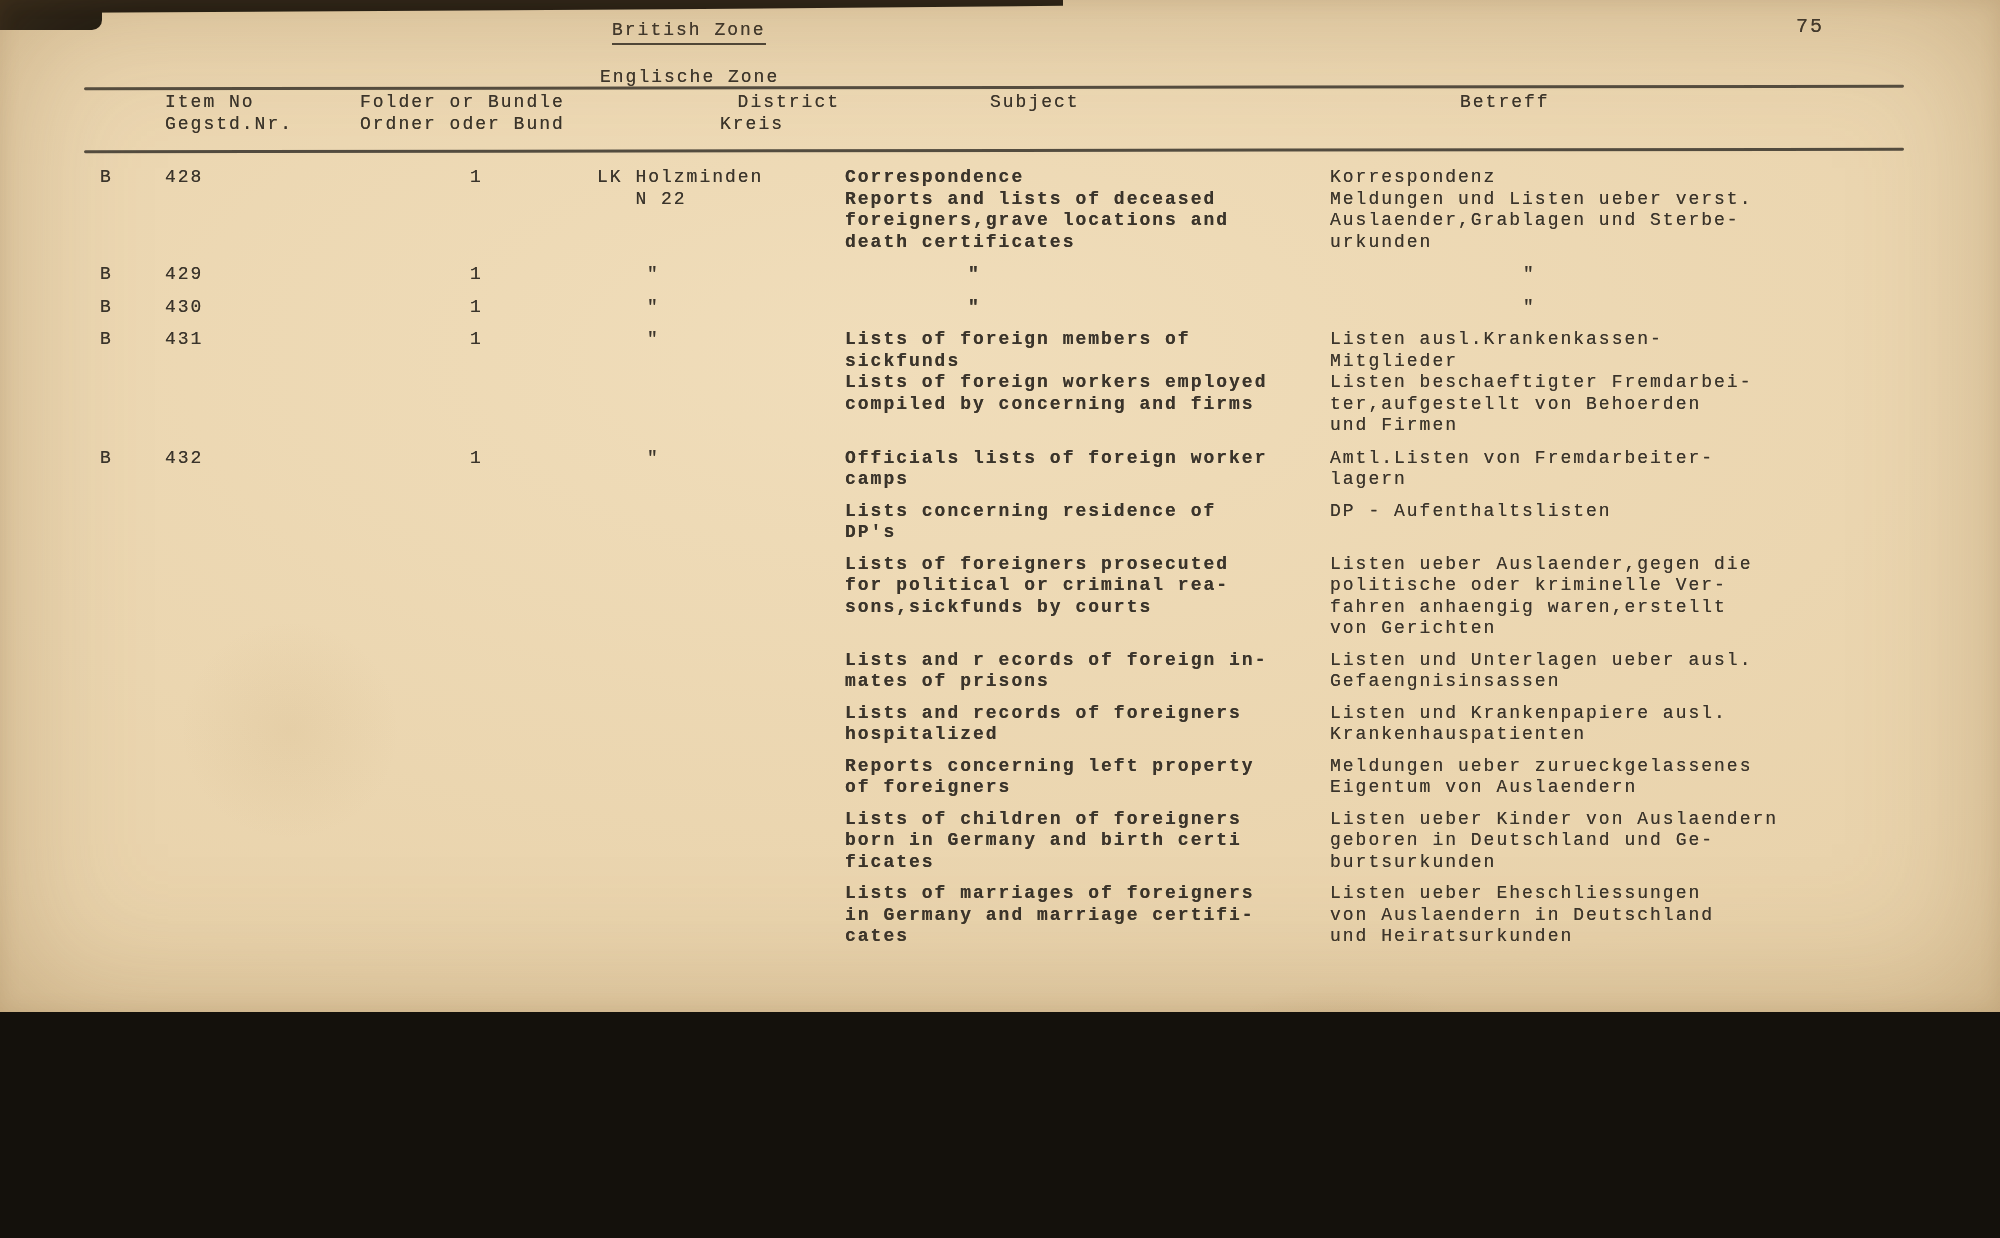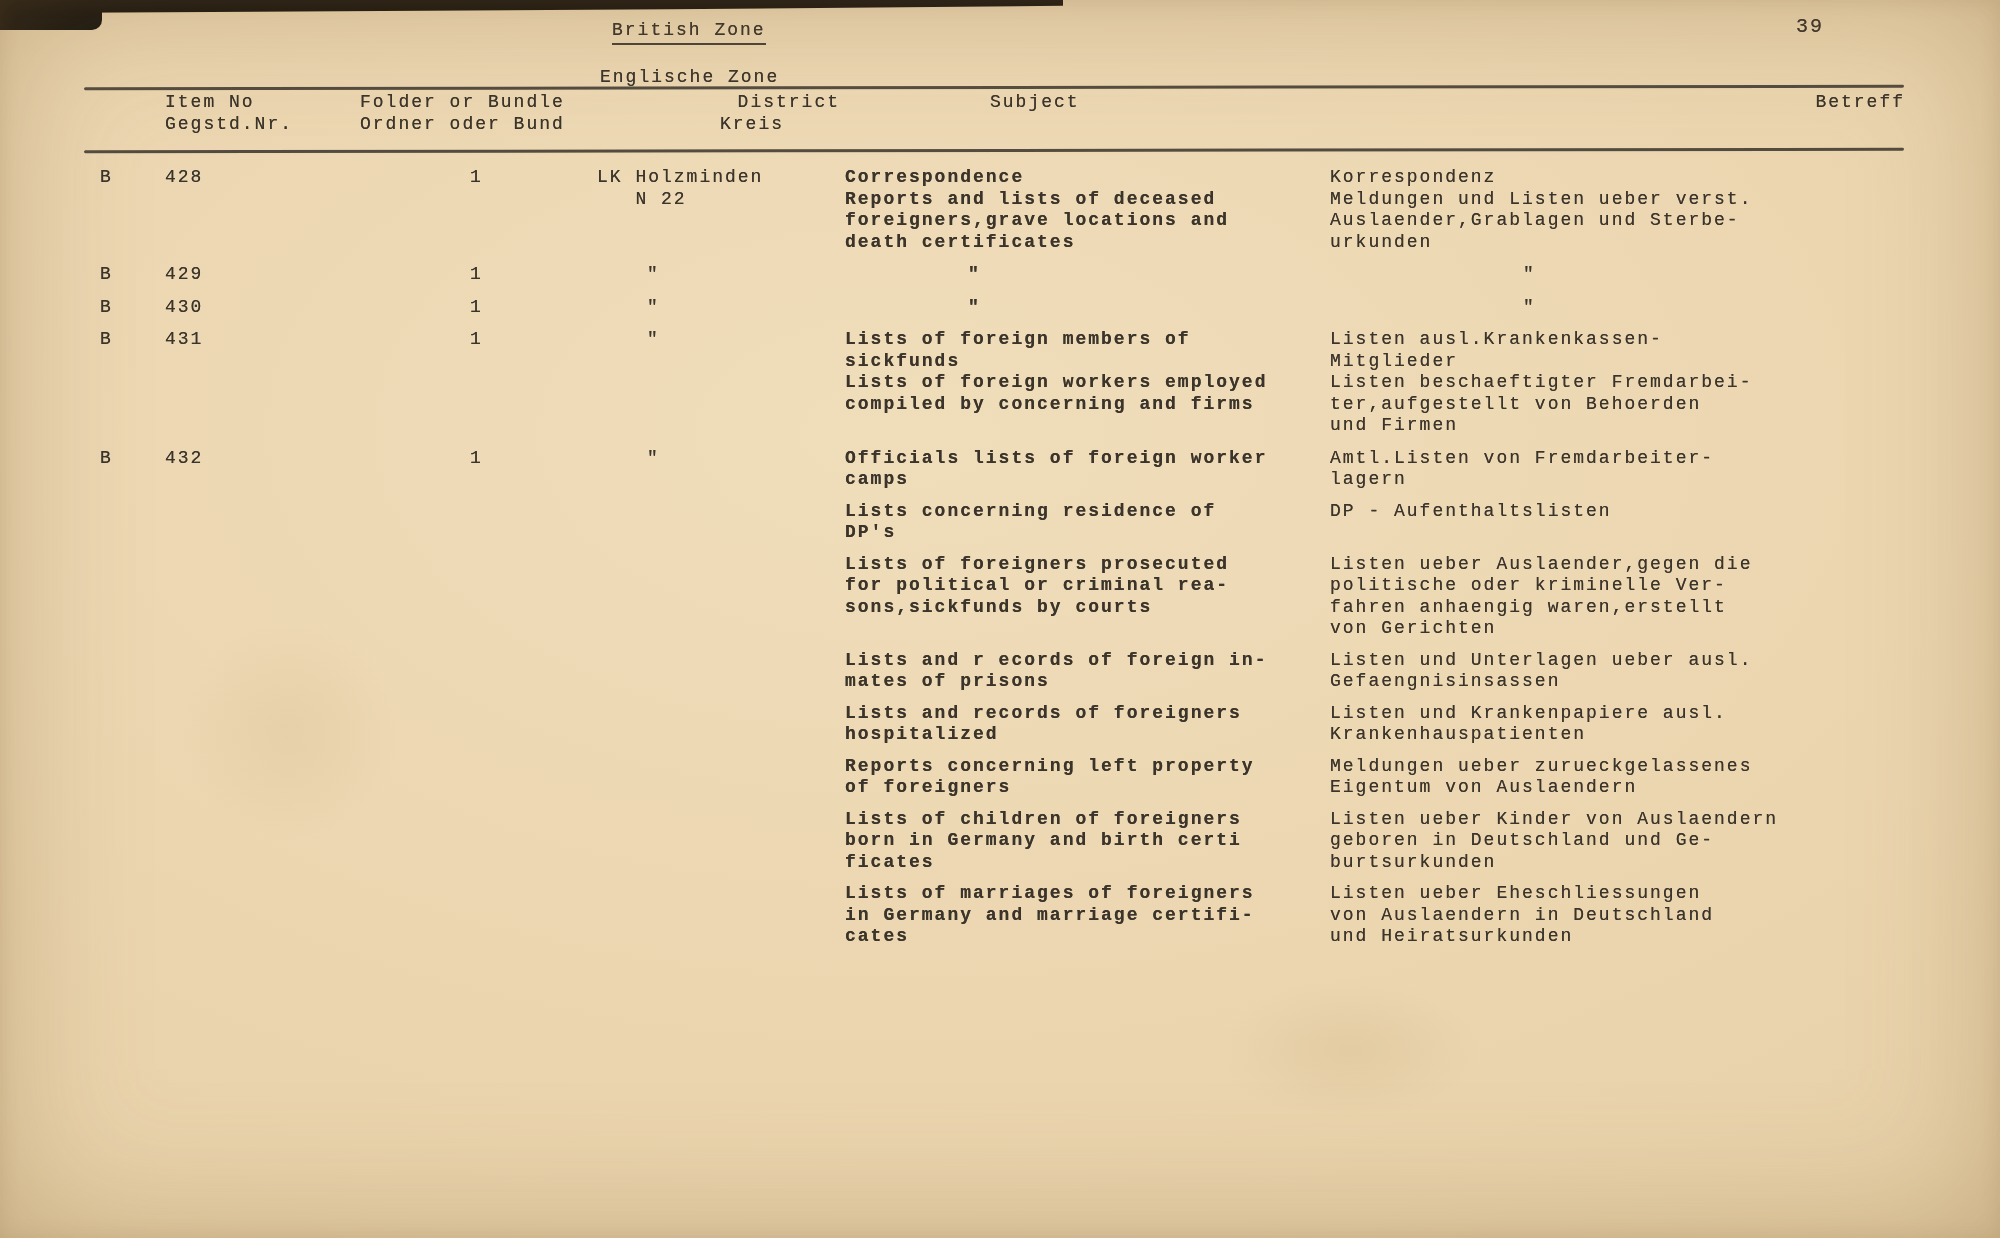--- a/index.html
+++ b/index.html
@@ -1,17 +1,17 @@
 <!DOCTYPE html>
 <html><head>
 <meta charset="utf-8">
 <style>
   html,body{margin:0;padding:0;background:#14110c;}
   .stage{
-    position:relative;width:2000px;height:1238px;overflow:hidden;
+    position:relative;width:2000px;height:1012px;overflow:hidden;
     background:radial-gradient(130% 120% at 45% 35%, #f0ddba 0%, #e9d3ac 55%, #ddc497 100%);
     font-family:"Liberation Mono","DejaVu Sans Mono",monospace;
     font-size:18px;letter-spacing:2px;line-height:21.5px;color:#3a342b;
     text-shadow:0 0 0.6px rgba(58,50,40,.75);
   }
   .vignette{position:absolute;inset:0;pointer-events:none;
     box-shadow:inset 0 0 140px rgba(135,100,55,.35), inset 0 0 20px rgba(120,90,50,.15);}
   .stain{position:absolute;border-radius:50%;pointer-events:none;}
   .stain1{left:1220px;top:980px;width:260px;height:140px;background:radial-gradient(closest-side,rgba(160,120,60,.10),rgba(160,120,60,0));}
   .stain2{left:180px;top:620px;width:220px;height:220px;background:radial-gradient(closest-side,rgba(160,120,60,.08),rgba(160,120,60,0));}
@@ -27,21 +27,21 @@
   .rule-top{top:86px;}
   .rule-mid{top:149px;}
   .col-headers{position:absolute;top:92px;left:85px;width:1820px;display:grid;
     grid-template-columns:75px 195px 230px 255px 480px 1fr;}
   .hcell div{white-space:pre;}
   .h-item{padding-left:5px;}
   .h-folder{padding-left:5px;}
   .h-district-en{padding-left:108px;text-align:right;}
   .h-district-de{padding-left:135px;}
   .h-subject{padding-left:150px;}
-  .h-betreff{padding-left:140px;text-align:right;}
+  .h-betreff{padding-left:140px;}
   .table-body{position:absolute;top:167px;left:85px;width:1820px;}
   .row{display:grid;grid-template-columns:75px 195px 230px 255px 1fr;margin-bottom:11px;}
   .cell{white-space:pre-wrap;}
   .c-prefix{padding-left:15px;}
   .c-item{padding-left:5px;}
   .c-folder{padding-left:115px;}
   .c-district{padding-left:12px;}
   .entries{display:flex;flex-direction:column;}
   .entry{display:grid;grid-template-columns:480px 1fr;}
   .spaced .entry{margin-bottom:10px;}
@@ -57,21 +57,21 @@
 <div class="stage">
   <div class="scan-top"></div>
   <div class="scan-corner"></div>
   <div class="stain stain1"></div>
   <div class="stain stain2"></div>
 
   <div class="title-block">
     <div class="title">British Zone</div>
     <div class="subtitle">Englische Zone</div>
   </div>
-  <div class="page-number">39</div>
+  <div class="page-number">75</div>
 
   <div class="rule rule-top"></div>
 
   <div class="col-headers">
     <div class="hcell"></div>
     <div class="hcell">
       <div class="h-item">Item No</div>
       <div class="h-item">Gegstd.Nr.</div>
     </div>
     <div class="hcell">

